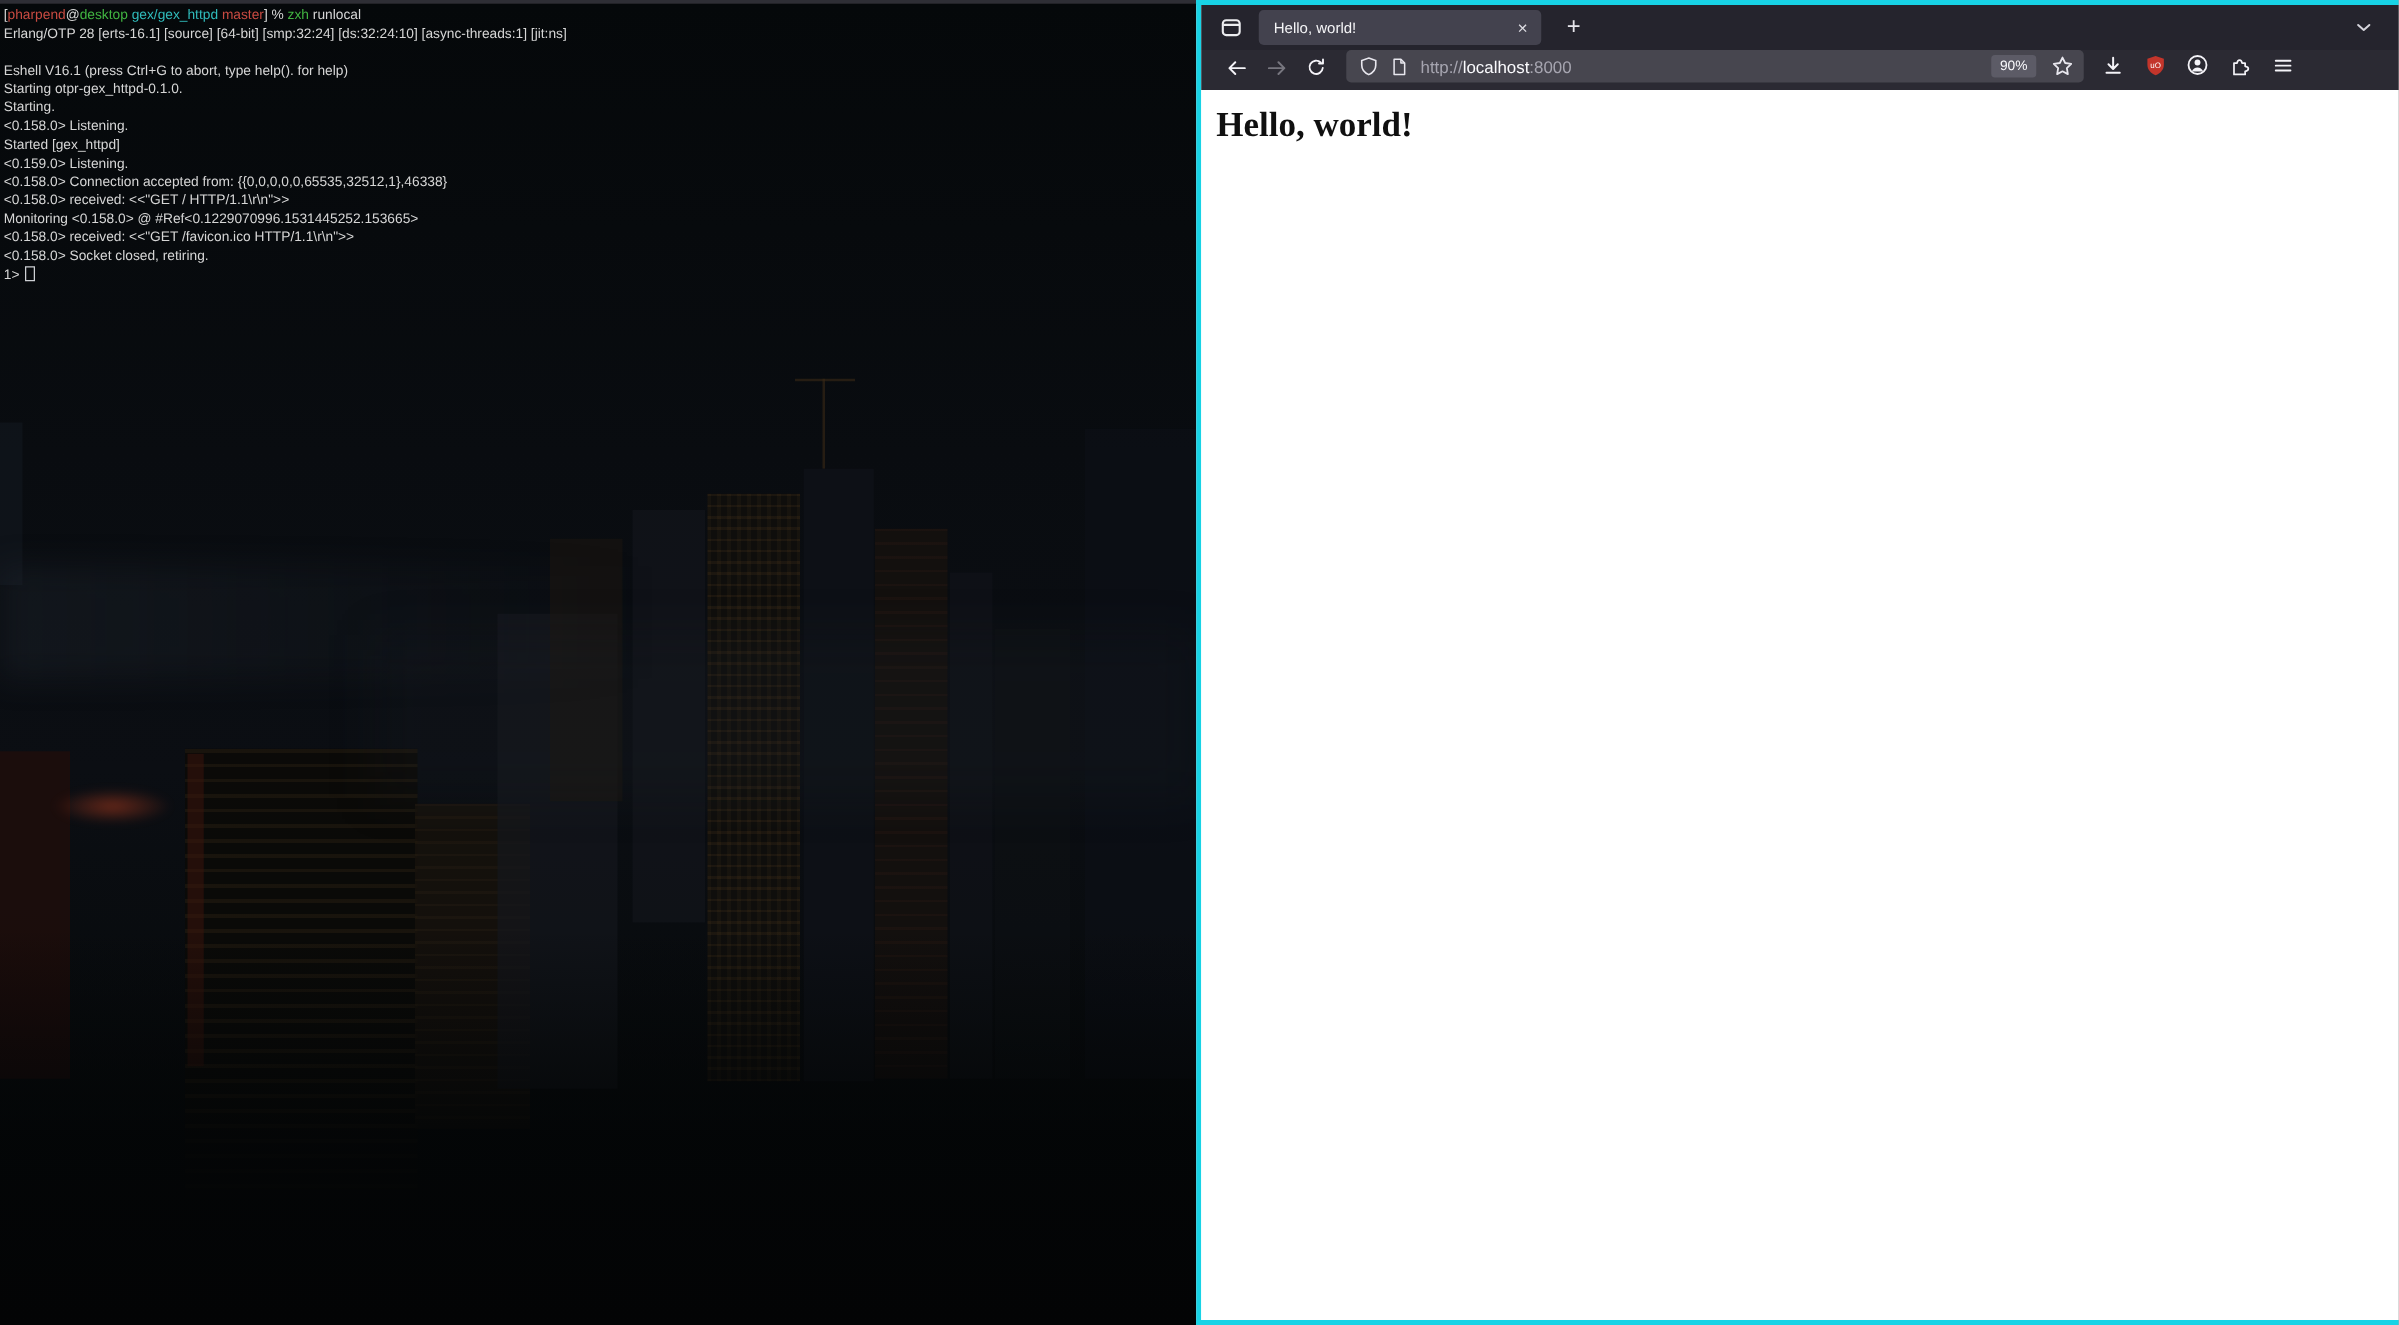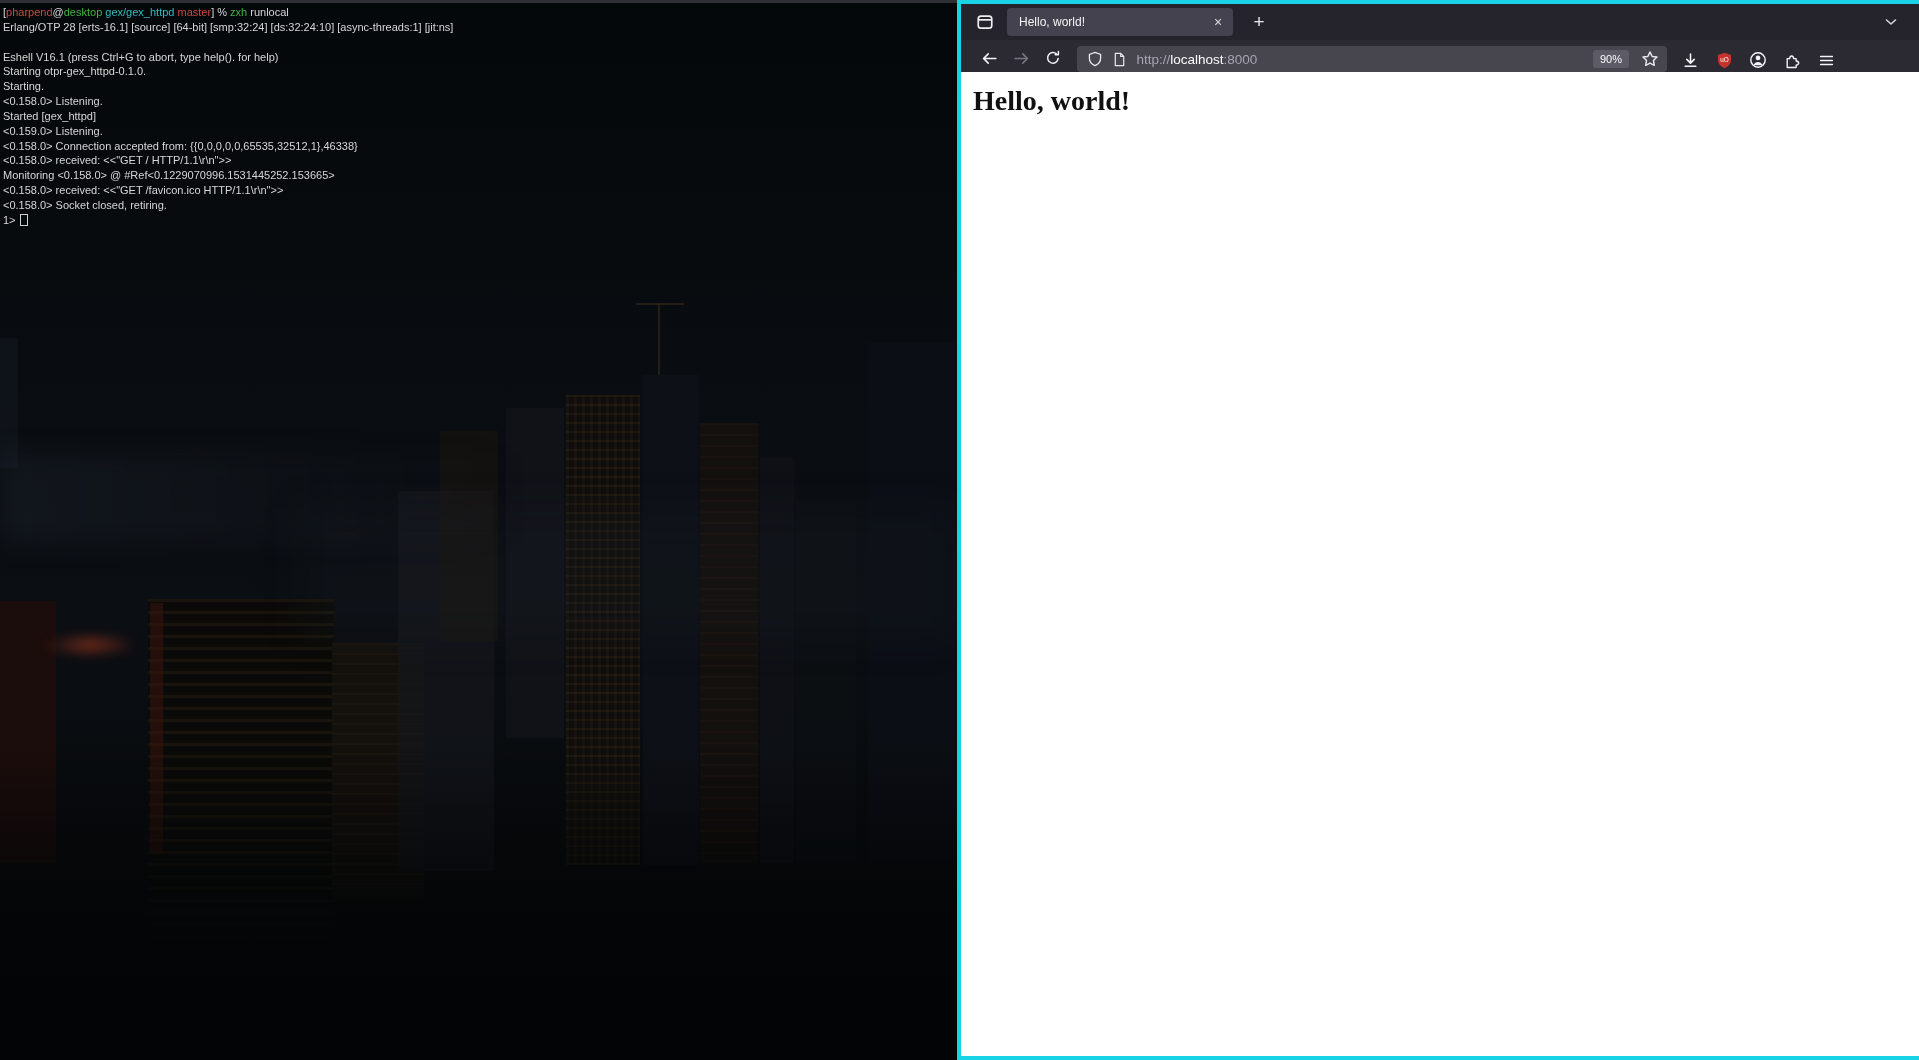--- a/index.html
+++ b/index.html
@@ -60,21 +60,21 @@
   }
   .newtab {
     width:28px; height:28px; margin-left:12px; border:none; background:none;
     color:#e6e5eb; font-size:19px; font-weight:300; line-height:26px;
   }
   .spacer { flex:1; }
   .alltabs { width:28px; height:26px; }
 
   .navbar {
     flex:none; height:32px; background:#2b2a33;
-    display:flex; align-items:flex-end; padding-left:14px;
+    display:flex; align-items:flex-start; padding-left:14px;
   }
   .navbtn { width:30px; height:28px; margin-right:2px; border-radius:4px; }
   .urlbar {
     width:600px; height:26px; margin-left:8px; background:#47464f; border-radius:4px;
     display:flex; align-items:center; padding:0 5px 0 10px; cursor:text;
   }
   .urlbar .icon { flex:none; display:flex; align-items:center; margin-right:9px; }
   .url-text { flex:1; font-size:13.5px; color:#a6a5b0; white-space:nowrap; overflow:hidden; }
   .url-host { color:#fbfbfe; }
   .zoom-badge {

